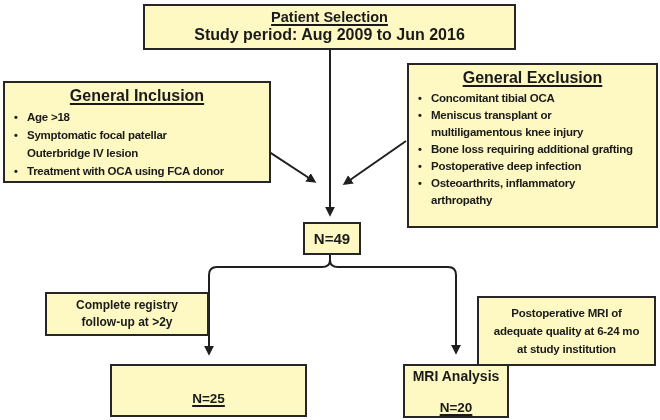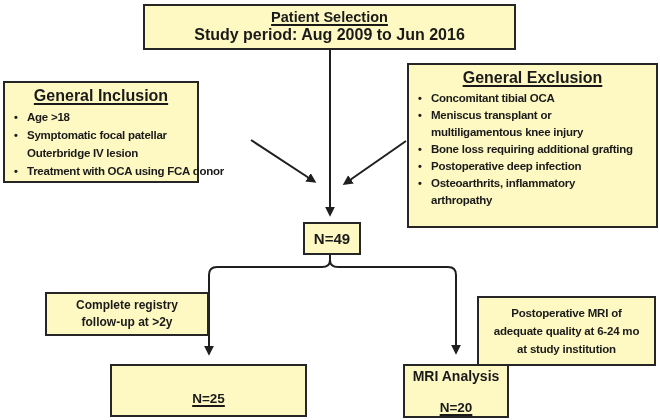--- a/index.html
+++ b/index.html
@@ -21,21 +21,21 @@
   .center{display:flex;flex-direction:column;justify-content:center;text-align:center;}
   .u{text-decoration:underline;text-decoration-thickness:1.5px;text-underline-offset:2px;}
 
   
   .patient-box{left:143px;top:4px;width:373px;height:46px;padding-top:3px;
     display:flex;flex-direction:column;align-items:center;justify-content:space-between;padding-bottom:4px;}
   .patient-title{font-size:14.5px;font-weight:bold;}
   .patient-sub{font-size:16px;font-weight:bold;}
 
   
-  .inclusion-box{left:3px;top:81px;width:196px;height:102px;padding-top:4px;}
+  .inclusion-box{left:3px;top:81px;width:268px;height:102px;padding-top:4px;}
   .exclusion-box{left:407px;top:63px;width:251px;height:165px;padding-top:4px;}
   .crit-title{font-size:16px;font-weight:bold;text-align:center;margin-bottom:3px;}
   ul.crit-list{list-style:none;margin:0;padding:0 2px 0 9px;}
   ul.crit-list li{
     display:grid;grid-template-columns:13px 1fr;
     font-size:11.5px;font-weight:bold;line-height:17px;letter-spacing:-0.25px;
   }
   .inclusion-box ul.crit-list li{line-height:18px;}
   ul.crit-list .bullet{font-size:11px;}
   .crit-line{white-space:nowrap;}

